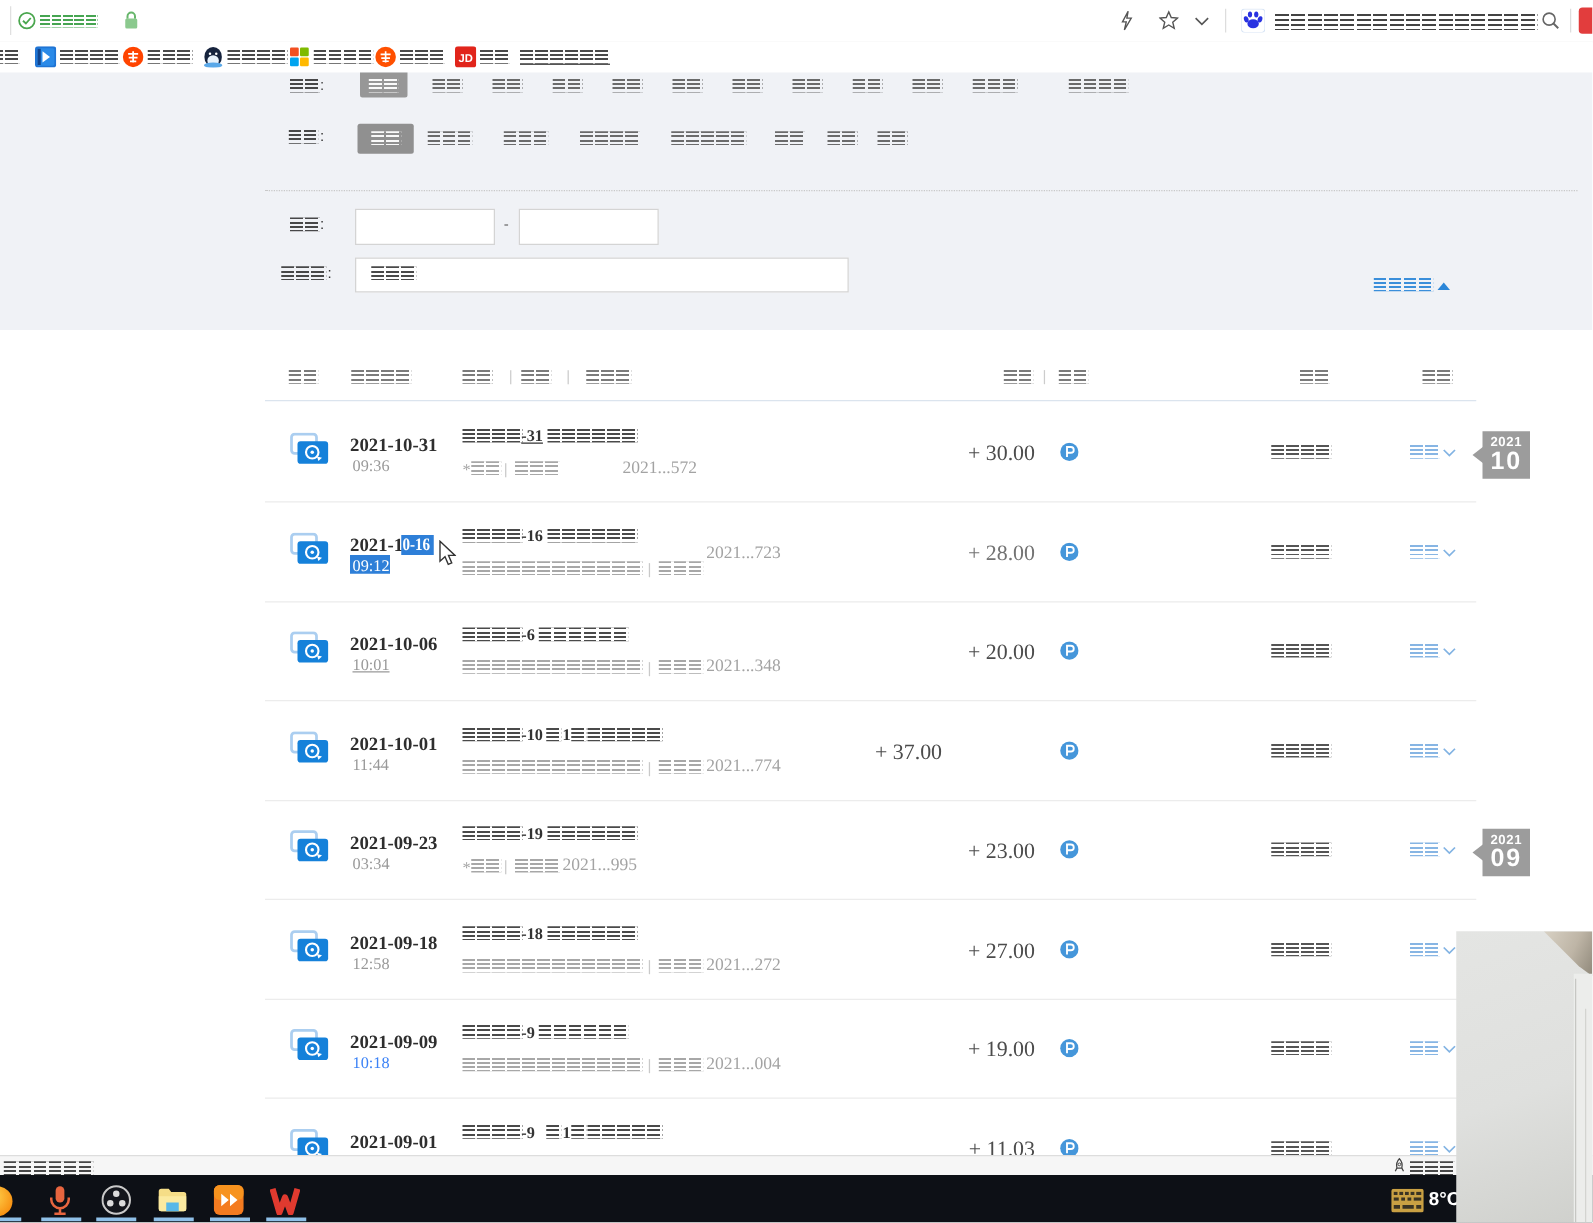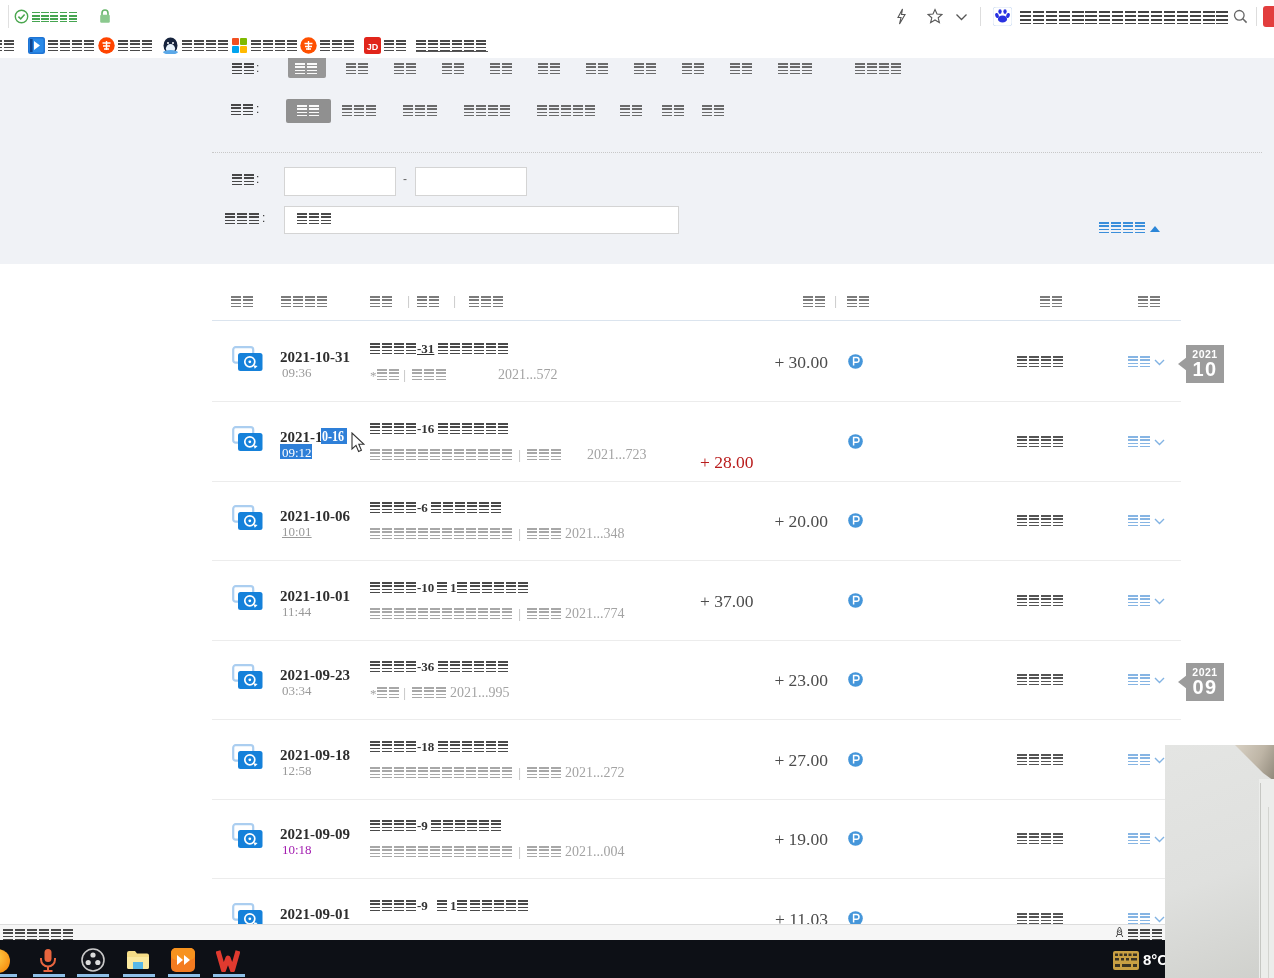--- a/index.html
+++ b/index.html
@@ -187,22 +187,22 @@
 <div class="t" style="left:282px;top:445px;font:normal 13px 'Liberation Serif',serif;color:#fff;">09:12</div>
 <svg style="left:351px;top:432px" width="14" height="22" viewBox="0 0 14 22">
 <path d="M1 1 L1 17 L5 13.4 L7.6 19.5 L10.4 18.3 L7.8 12.3 L13 12.3 Z" fill="#fff" stroke="#333" stroke-width="1.1"></path>
   </svg>
 <i class="z" style="left:370px;top:423px;width:48px;height:11px;background-image:repeating-linear-gradient(90deg,rgba(0,0,0,0) 0 10.2px,#fff 10.2px 12px),repeating-linear-gradient(180deg,rgba(42,42,42,.85) 0 1.6px,rgba(0,0,0,0) 1.6px 3.4px);"></i>
 <div class="t" style="left:417px;top:421px;font:bold 13px 'Liberation Serif',serif;color:#333;">-16</div>
 <i class="z" style="left:438px;top:423px;width:72px;height:11px;background-image:repeating-linear-gradient(90deg,rgba(0,0,0,0) 0 10.2px,#fff 10.2px 12px),repeating-linear-gradient(180deg,rgba(42,42,42,.85) 0 1.6px,rgba(0,0,0,0) 1.6px 3.4px);"></i>
 <i class="z" style="left:370px;top:449px;width:144px;height:11px;background-image:repeating-linear-gradient(90deg,rgba(0,0,0,0) 0 10.2px,#fff 10.2px 12px),repeating-linear-gradient(180deg,rgba(152,152,152,.85) 0 1.6px,rgba(0,0,0,0) 1.6px 3.4px);"></i>
 <div class="t" style="left:518px;top:448px;font:normal 12px 'Liberation Sans',sans-serif;color:#c9c9c9;">|</div>
 <i class="z" style="left:527px;top:449px;width:36px;height:11px;background-image:repeating-linear-gradient(90deg,rgba(0,0,0,0) 0 10.2px,#fff 10.2px 12px),repeating-linear-gradient(180deg,rgba(152,152,152,.85) 0 1.6px,rgba(0,0,0,0) 1.6px 3.4px);"></i>
-<div class="t" style="left:565px;top:447px;font:normal 14px 'Liberation Serif',serif;color:#a3a3a3;margin-left:22px;">2021...723</div>
-<div class="t" style="left:700px;top:452px;font:normal 17.5px 'Liberation Serif',serif;color:#b91c1c;width:128px;">+ 28.00</div>
+<div class="t" style="left:565px;top:435px;font:normal 14px 'Liberation Serif',serif;color:#a3a3a3;">2021...723</div>
+<div class="t" style="left:700px;top:432px;font:normal 17.5px 'Liberation Serif',serif;color:#737373;width:128px;text-align:right">+ 28.00</div>
 <svg style="left:848px;top:434px" width="15" height="15" viewBox="0 0 15 15">
 <circle cx="7.5" cy="7.5" r="7.3" fill="#4596da"></circle>
 <path d="M5.6 11.5 V3.6 h3.1 a2.3 2.3 0 0 1 0 4.6 h-3" fill="none" stroke="#fff" stroke-width="1.5"></path>
   </svg>
 <i class="z" style="left:1017px;top:436px;width:48px;height:11px;background-image:repeating-linear-gradient(90deg,rgba(0,0,0,0) 0 10.2px,#fff 10.2px 12px),repeating-linear-gradient(180deg,rgba(55,55,55,.85) 0 1.6px,rgba(0,0,0,0) 1.6px 3.4px);"></i>
 <i class="z" style="left:1128px;top:436px;width:24px;height:11px;background-image:repeating-linear-gradient(90deg,rgba(0,0,0,0) 0 10.2px,#fff 10.2px 12px),repeating-linear-gradient(180deg,rgba(128,177,226,.95) 0 1.6px,rgba(0,0,0,0) 1.6px 3.4px);"></i>
 <svg style="left:1154px;top:439px" width="11" height="7" viewBox="0 0 11 7">
 <path d="M1 1 L5.5 5.5 L10 1" fill="none" stroke="#82b3e3" stroke-width="1.4"></path>
   </svg>
 <div style="left:212px;top:481px;width:969px;height:1px;background:#ececec"></div>
@@ -266,21 +266,21 @@
 <svg style="left:232px;top:664px" width="32" height="33" viewBox="0 0 32 33">
 <rect x="1.2" y="1.2" width="20" height="15.5" rx="2.5" fill="none" stroke="#abcef0" stroke-width="2.2"></rect>
 <rect x="6" y="7" width="24.5" height="18" rx="2.5" fill="#1581da"></rect>
 <circle cx="17.8" cy="15.8" r="5" fill="none" stroke="#fff" stroke-width="1.7"></circle>
 <circle cx="17.8" cy="15.8" r="1.4" fill="#fff"></circle>
 <path d="M21.6 19.2 l4 .9 l-2.9 2.6 Z" fill="#fff"></path>
   </svg>
 <div class="t" style="left:280px;top:667px;font:bold 15px 'Liberation Serif',serif;color:#2e2e2e;text-align:center;">2021-09-23</div>
 <div class="t" style="left:282px;top:683px;font:normal 13px 'Liberation Serif',serif;color:#999;">03:34</div>
 <i class="z" style="left:370px;top:661px;width:48px;height:11px;background-image:repeating-linear-gradient(90deg,rgba(0,0,0,0) 0 10.2px,#fff 10.2px 12px),repeating-linear-gradient(180deg,rgba(42,42,42,.85) 0 1.6px,rgba(0,0,0,0) 1.6px 3.4px);"></i>
-<div class="t" style="left:417px;top:659px;font:bold 13px 'Liberation Serif',serif;color:#333;">-36</div>
+<div class="t" style="left:417px;top:659px;font:bold 13px 'Liberation Serif',serif;color:#333;">-19</div>
 <i class="z" style="left:438px;top:661px;width:72px;height:11px;background-image:repeating-linear-gradient(90deg,rgba(0,0,0,0) 0 10.2px,#fff 10.2px 12px),repeating-linear-gradient(180deg,rgba(42,42,42,.85) 0 1.6px,rgba(0,0,0,0) 1.6px 3.4px);"></i>
 <div class="t" style="left:370px;top:686px;font:normal 13px 'Liberation Serif',serif;color:#a3a3a3;">*</div>
 <i class="z" style="left:377px;top:687px;width:24px;height:11px;background-image:repeating-linear-gradient(90deg,rgba(0,0,0,0) 0 10.2px,#fff 10.2px 12px),repeating-linear-gradient(180deg,rgba(152,152,152,.85) 0 1.6px,rgba(0,0,0,0) 1.6px 3.4px);"></i>
 <div class="t" style="left:403px;top:686px;font:normal 12px 'Liberation Sans',sans-serif;color:#c9c9c9;">|</div>
 <i class="z" style="left:412px;top:687px;width:36px;height:11px;background-image:repeating-linear-gradient(90deg,rgba(0,0,0,0) 0 10.2px,#fff 10.2px 12px),repeating-linear-gradient(180deg,rgba(152,152,152,.85) 0 1.6px,rgba(0,0,0,0) 1.6px 3.4px);"></i>
 <div class="t" style="left:450px;top:685px;font:normal 14px 'Liberation Serif',serif;color:#a3a3a3;">2021...995</div>
 <div class="t" style="left:700px;top:670px;font:normal 17.5px 'Liberation Serif',serif;color:#4c4c4c;width:128px;text-align:right">+ 23.00</div>
 <svg style="left:848px;top:672px" width="15" height="15" viewBox="0 0 15 15">
 <circle cx="7.5" cy="7.5" r="7.3" fill="#4596da"></circle>
 <path d="M5.6 11.5 V3.6 h3.1 a2.3 2.3 0 0 1 0 4.6 h-3" fill="none" stroke="#fff" stroke-width="1.5"></path>
@@ -323,21 +323,21 @@
   </svg>
 <div style="left:212px;top:799px;width:969px;height:1px;background:#ececec"></div>
 <svg style="left:232px;top:823px" width="32" height="33" viewBox="0 0 32 33">
 <rect x="1.2" y="1.2" width="20" height="15.5" rx="2.5" fill="none" stroke="#abcef0" stroke-width="2.2"></rect>
 <rect x="6" y="7" width="24.5" height="18" rx="2.5" fill="#1581da"></rect>
 <circle cx="17.8" cy="15.8" r="5" fill="none" stroke="#fff" stroke-width="1.7"></circle>
 <circle cx="17.8" cy="15.8" r="1.4" fill="#fff"></circle>
 <path d="M21.6 19.2 l4 .9 l-2.9 2.6 Z" fill="#fff"></path>
   </svg>
 <div class="t" style="left:280px;top:826px;font:bold 15px 'Liberation Serif',serif;color:#2e2e2e;">2021-09-09</div>
-<div class="t" style="left:282px;top:842px;font:normal 13px 'Liberation Serif',serif;color:#a21caf;">10:18</div>
+<div class="t" style="left:282px;top:842px;font:normal 13px 'Liberation Serif',serif;color:#3b82f6;">10:18</div>
 <i class="z" style="left:370px;top:820px;width:48px;height:11px;background-image:repeating-linear-gradient(90deg,rgba(0,0,0,0) 0 10.2px,#fff 10.2px 12px),repeating-linear-gradient(180deg,rgba(42,42,42,.85) 0 1.6px,rgba(0,0,0,0) 1.6px 3.4px);"></i>
 <div class="t" style="left:417px;top:818px;font:bold 13px 'Liberation Serif',serif;color:#333;">-9</div>
 <i class="z" style="left:431px;top:820px;width:72px;height:11px;background-image:repeating-linear-gradient(90deg,rgba(0,0,0,0) 0 10.2px,#fff 10.2px 12px),repeating-linear-gradient(180deg,rgba(42,42,42,.85) 0 1.6px,rgba(0,0,0,0) 1.6px 3.4px);"></i>
 <i class="z" style="left:370px;top:846px;width:144px;height:11px;background-image:repeating-linear-gradient(90deg,rgba(0,0,0,0) 0 10.2px,#fff 10.2px 12px),repeating-linear-gradient(180deg,rgba(152,152,152,.85) 0 1.6px,rgba(0,0,0,0) 1.6px 3.4px);"></i>
 <div class="t" style="left:518px;top:845px;font:normal 12px 'Liberation Sans',sans-serif;color:#c9c9c9;">|</div>
 <i class="z" style="left:527px;top:846px;width:36px;height:11px;background-image:repeating-linear-gradient(90deg,rgba(0,0,0,0) 0 10.2px,#fff 10.2px 12px),repeating-linear-gradient(180deg,rgba(152,152,152,.85) 0 1.6px,rgba(0,0,0,0) 1.6px 3.4px);"></i>
 <div class="t" style="left:565px;top:844px;font:normal 14px 'Liberation Serif',serif;color:#a3a3a3;">2021...004</div>
 <div class="t" style="left:700px;top:829px;font:normal 17.5px 'Liberation Serif',serif;color:#4c4c4c;width:128px;text-align:right">+ 19.00</div>
 <svg style="left:848px;top:831px" width="15" height="15" viewBox="0 0 15 15">
 <circle cx="7.5" cy="7.5" r="7.3" fill="#4596da"></circle>

